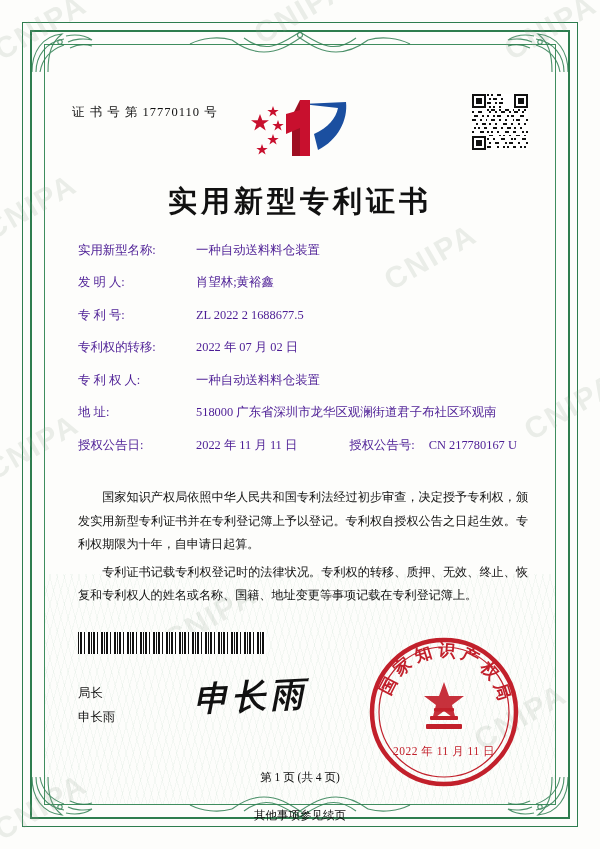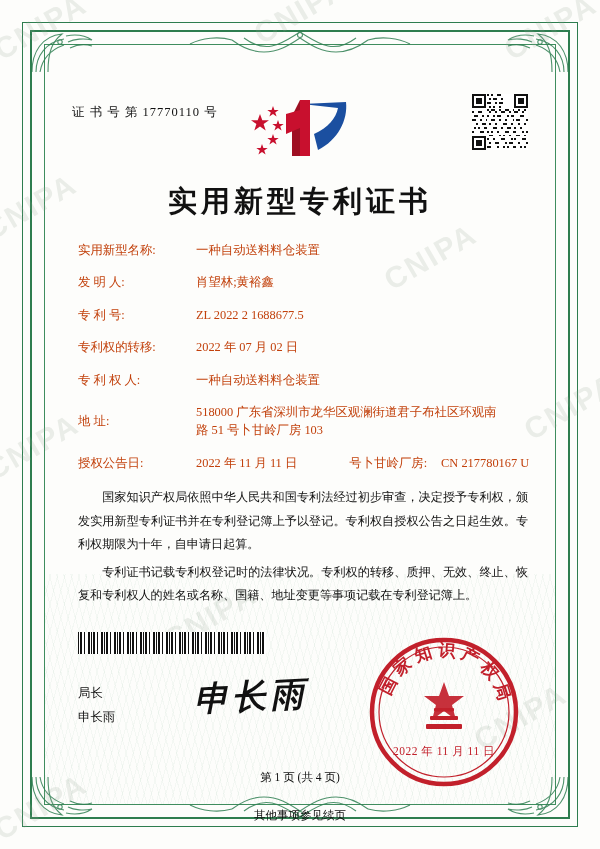--- a/index.html
+++ b/index.html
@@ -143,24 +143,24 @@
     letter-spacing: 4px;
     color: #111;
   }
 
   .fields {
     position: absolute;
     left: 34px; right: 24px; top: 198px;
   }
   .field {
     display: flex;
-    align-items: center;
+    align-items: flex-end;
     margin-bottom: 14.5px;
     font-size: 12.4px;
-    color: #c2410c;
+    color: #4c1d95;
     line-height: 1.45;
   }
   .flabel {
     width: 104px;
     flex: 0 0 104px;
     white-space: nowrap;
   }
   .fvalue { flex: 1; margin-left: 14px; }
   .fvalue .line2 { display:block; margin-left: 0; }
 
@@ -502,29 +502,28 @@
 
       <div class="field">
         <div class="flabel">专 利 权 人:</div>
         <div class="fvalue">一种自动送料料仓装置</div>
       </div>
 
       <div class="field">
         <div class="flabel">地 址:</div>
         <div class="fvalue">
           <span>518000 广东省深圳市龙华区观澜街道君子布社区环观南</span>
-          <span class="line2">路 51 号卜甘岭厂房 103</span>
         </div>
       </div>
 
       <div class="field inline-two">
         <div class="flabel">授权公告日:</div>
         <div class="fvalue">
           <span>2022 年 11 月 11 日</span>
-          <span class="second-label">号卜甘岭厂房:</span>
+          <span class="second-label">授权公告号:</span>
           <span class="second-value">CN 217780167 U</span>
         </div>
       </div>
 
     </div>
 
     <div class="paragraphs">
       <p>国家知识产权局依照中华人民共和国专利法经过初步审查，决定授予专利权，颁发实用新型专利证书并在专利登记簿上予以登记。专利权自授权公告之日起生效。专利权期限为十年，自申请日起算。</p>
       <p>专利证书记载专利权登记时的法律状况。专利权的转移、质押、无效、终止、恢复和专利权人的姓名或名称、国籍、地址变更等事项记载在专利登记簿上。</p>
     </div>

